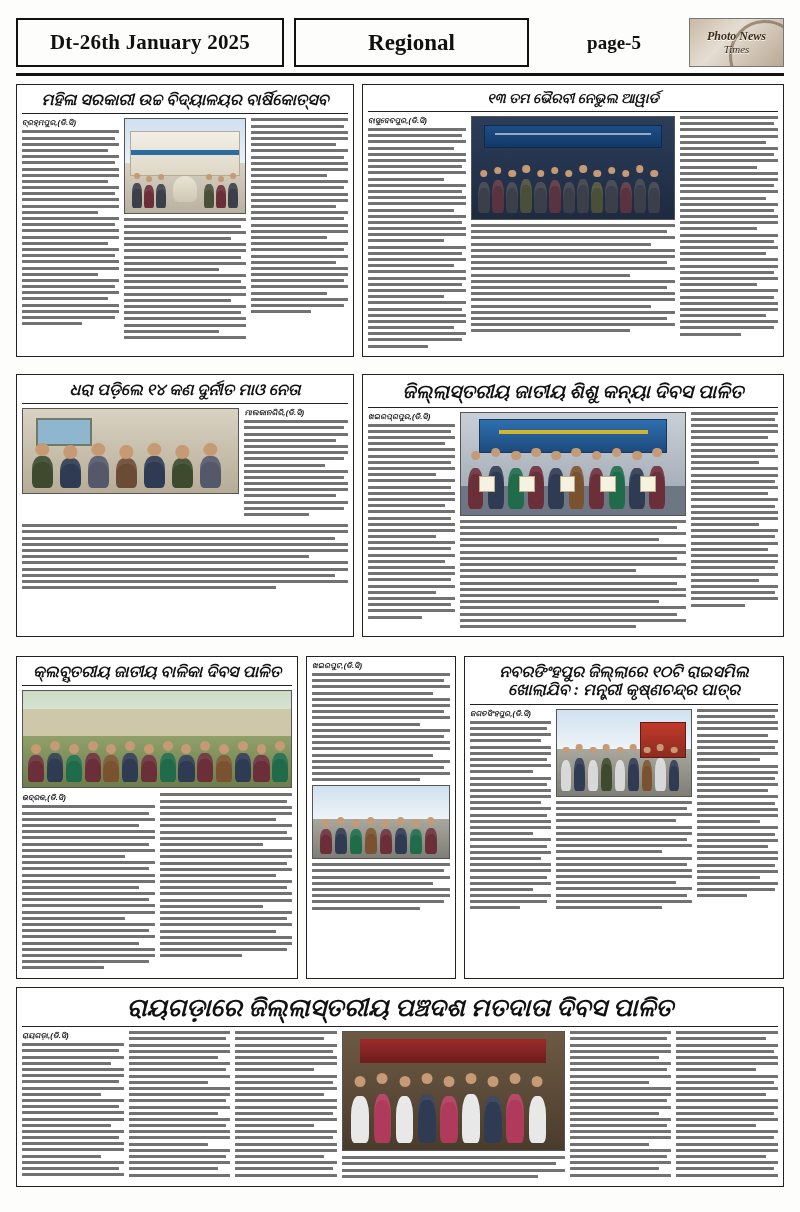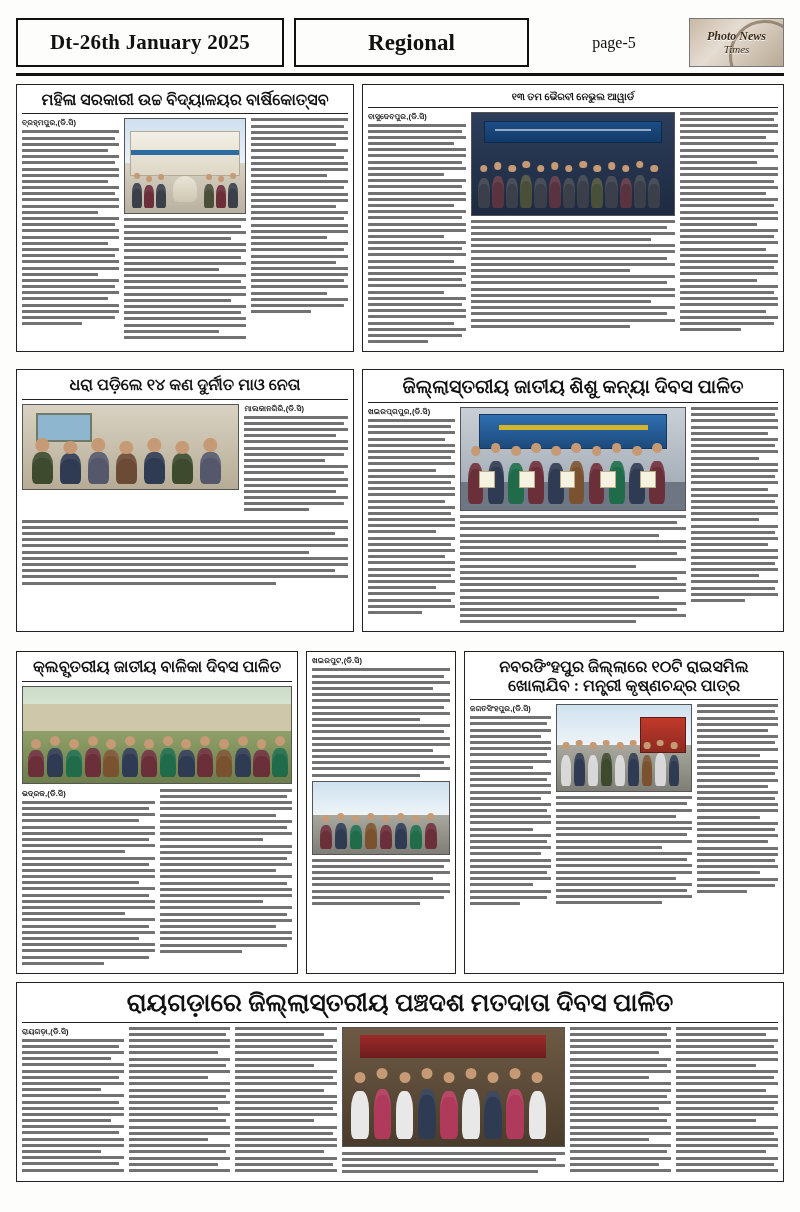--- a/index.html
+++ b/index.html
@@ -38,21 +38,21 @@
     margin: 0 10px;
     border: 2px solid #111;
     display: flex; align-items: center; justify-content: center;
     font-family: "Liberation Serif", serif;
     font-weight: bold; font-size: 23px;
   }
   .mh-page {
     flex: 0 0 150px;
     display: flex; align-items: center; justify-content: center;
     font-family: "Liberation Serif", serif;
-    font-weight: normal; font-size: 16px;
+    font-weight: bold; font-size: 19px;
   }
   .mh-logo {
     flex: 0 0 95px;
     border: 1px solid #777;
     background: linear-gradient(135deg,#c9b9a5 0%, #e5ddd2 40%, #b9a894 100%);
     position: relative;
     overflow: hidden;
     display:flex; align-items:center; justify-content:center;
   }
   .mh-logo .brand {
@@ -69,34 +69,34 @@
   .mh-logo .swoosh {
     position:absolute; right:-18px; bottom:-26px;
     width: 72px; height: 72px;
     border: 3px solid #6f5b42;
     border-radius: 50%;
     opacity: .6;
   }
 
   
   .row { display: flex; gap: 8px; }
-  .block { border: 1px solid #222; padding: 4px 5px 5px 5px; background:#fff; }
+  .block { border: 1px solid #222; padding: 4px 5px 5px 5px; background:#fff;font-style:italic; }
   .hl {
     font-family: "Liberation Serif", serif;
     font-weight: bold;
     text-align: center;
     color: #111;
     border-bottom: 1px solid #222;
     padding: 2px 0 4px 0;
     margin-bottom: 4px;
     line-height: 1.15;
   }
   .hl.big { font-size: 19px; }
   .hl.med { font-size: 16px; }
-  .hl.sm  { font-size: 10px; }
+  .hl.sm  { font-size: 14px; }
   .hl.xl  { font-size: 25px; }
 
   .cols { display: flex; gap: 5px; }
   .col { flex: 1 1 0; min-width: 0; }
 
   
   .txt {
     font-size: 0px;
     line-height: 0;
   }

